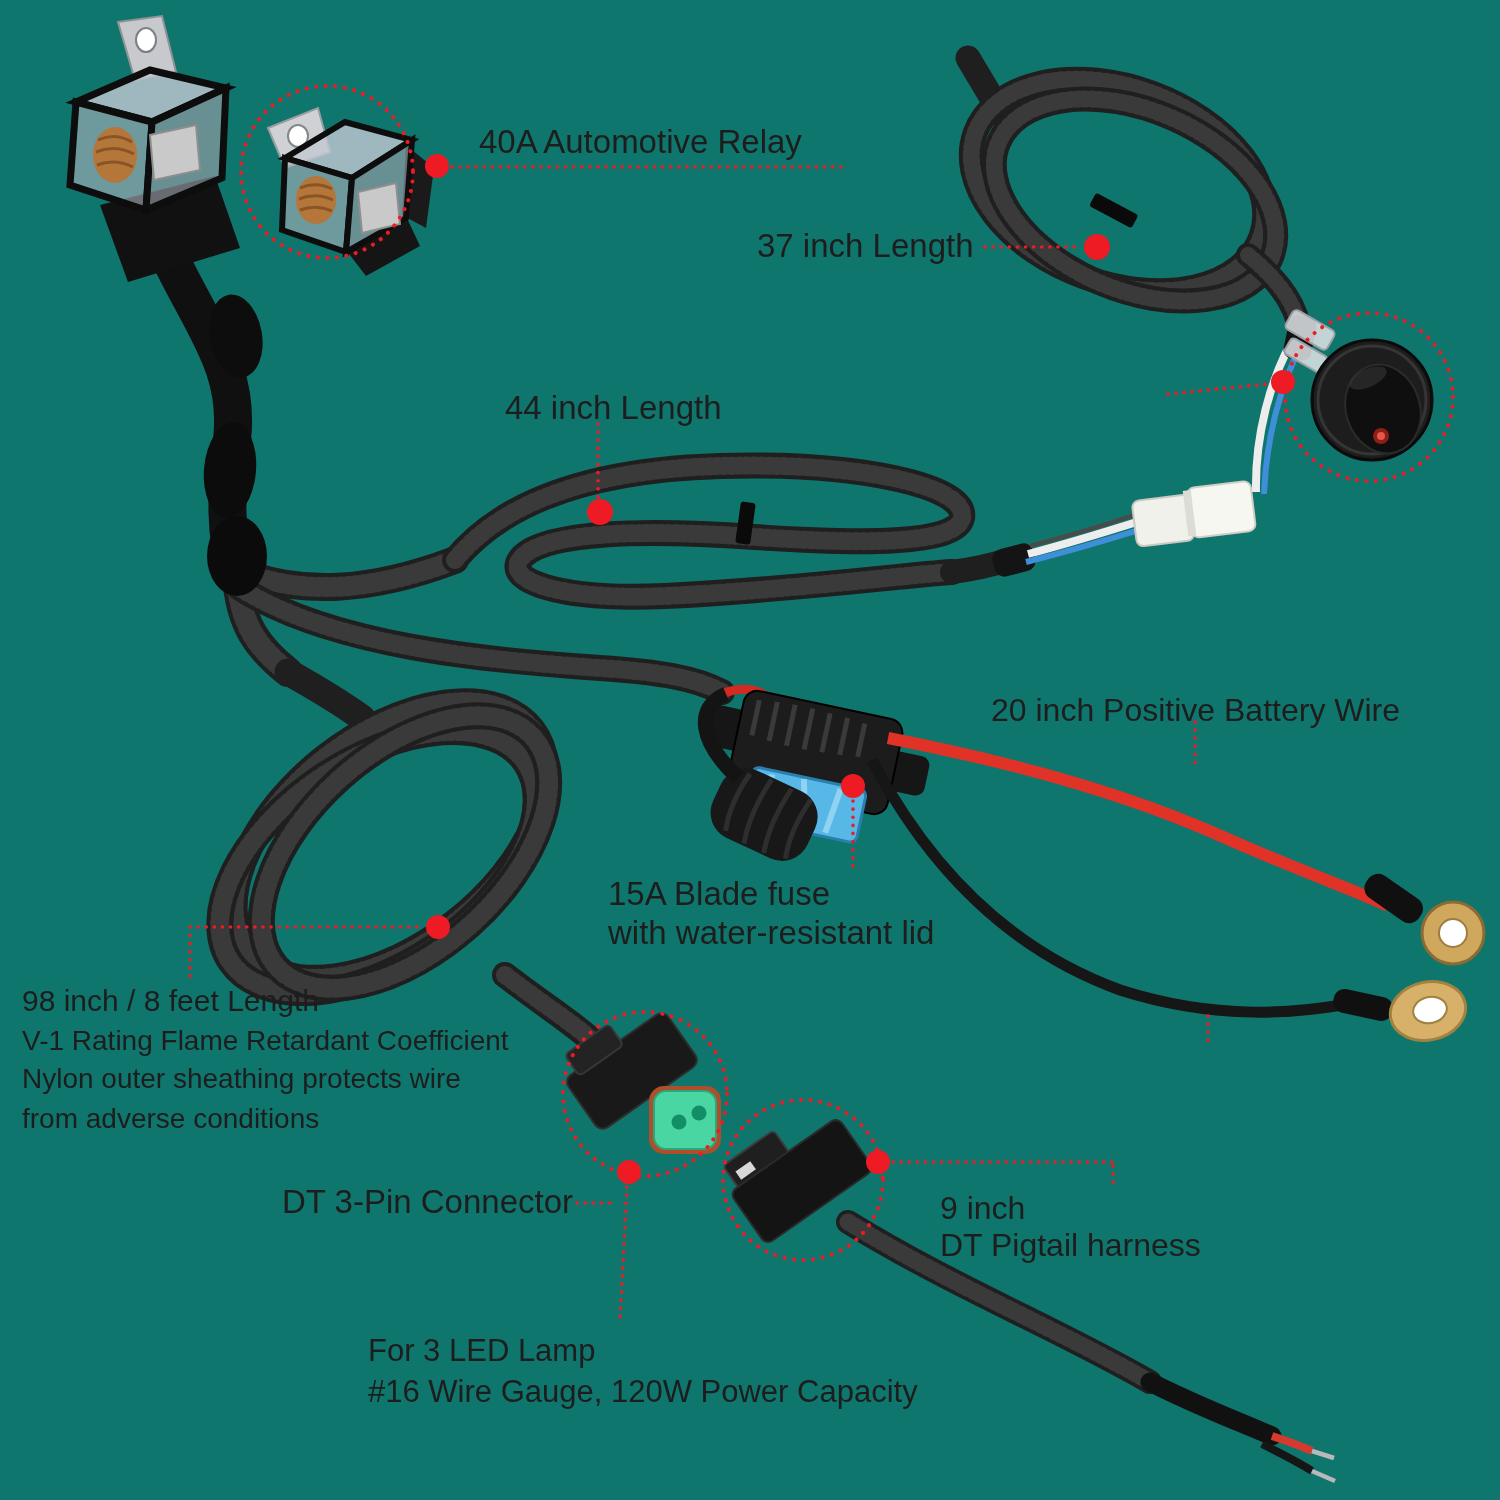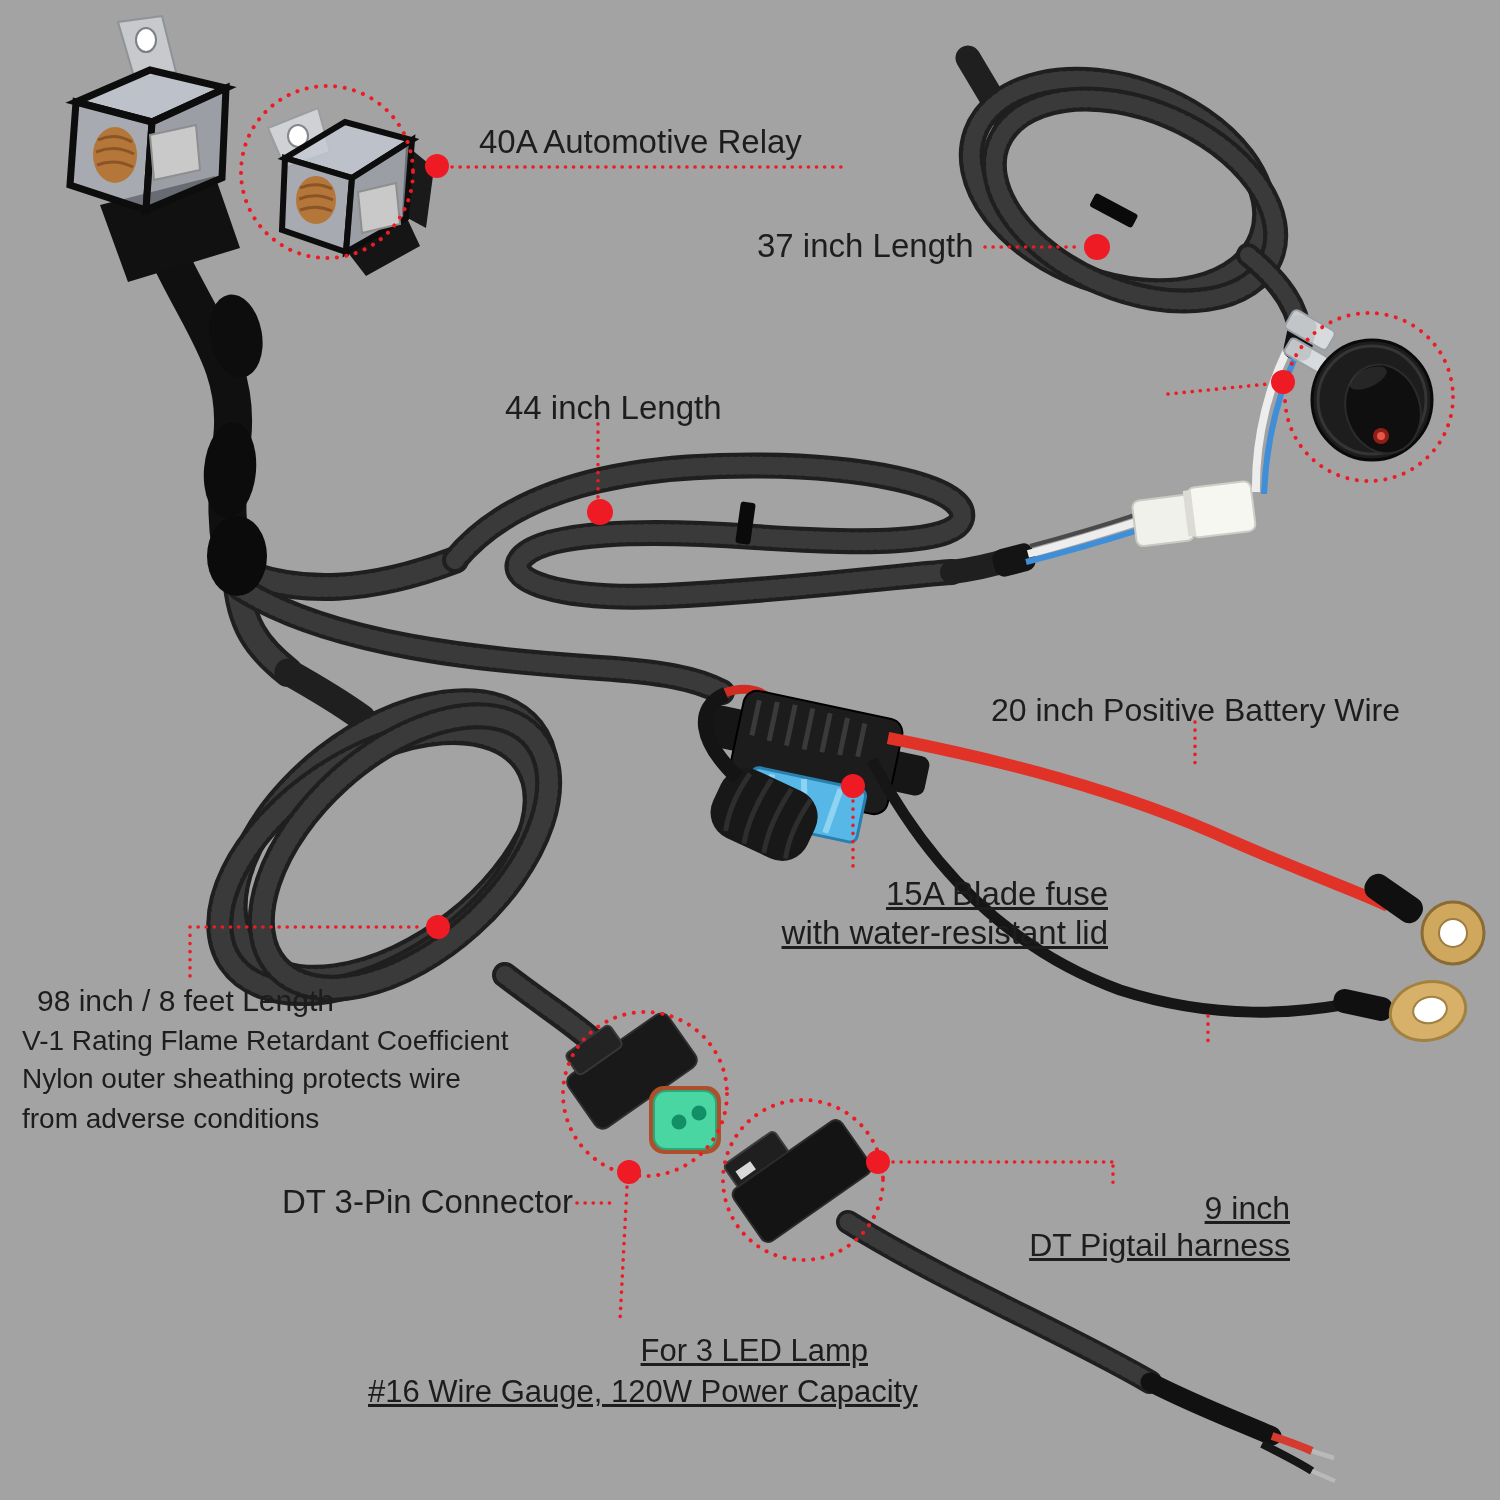--- a/index.html
+++ b/index.html
@@ -1,26 +1,26 @@
 <!DOCTYPE html>
 <html><head>
 <meta charset="utf-8">
 <style>
   html,body{margin:0;padding:0;background:#ffffff;}
   .canvas{
-    position:relative;width:1500px;height:1500px;background:#a3a3a3;overflow:hidden;
+    position:relative;width:1500px;height:1500px;background:#0f766e;overflow:hidden;
     font-family:"Liberation Sans", sans-serif;
   }
   .scene{position:absolute;left:0;top:0;}
   .cap{
     position:absolute;white-space:nowrap;color:#1d1d1d;
     font-size:33px;line-height:1.1;
   }
   .cap.small{font-size:28px;}
-  .cap.center{text-align:right;white-space:nowrap;text-decoration:underline;}
+  .cap.center{text-align:left;white-space:nowrap;}
   
   .br{stroke:#1f1f1f;fill:none;stroke-linecap:round;}
   .bt{stroke:#565656;fill:none;stroke-linecap:round;stroke-dasharray:2.5 5;opacity:.5;}
   .shr{stroke:#101010;fill:none;stroke-linecap:round;}
   .dotl{stroke:#ee1b24;fill:none;stroke-width:3.6;stroke-linecap:round;stroke-dasharray:.1 8;}
   .dotc{stroke:#ee1b24;fill:none;stroke-width:4;stroke-linecap:round;stroke-dasharray:.1 9.5;}
   .rdot{fill:#ee1b24;}
 </style>
 </head>
 <body>
@@ -224,21 +224,21 @@
 <div class="cap" style="left:479px;top:124px;">40A Automotive Relay</div>
 <div class="cap" style="left:757px;top:228px;">37 inch Length</div>
 <div class="cap" style="left:505px;top:366px;margin-top:24px;">44 inch Length</div>
 <div class="cap" style="left:991px;top:648px;font-size:32px;margin-top:45px;">20 inch Positive Battery Wire</div>
 
 <div class="cap center" style="left:608px;top:874px;width:500px;line-height:39px;">
   <div>15A Blade fuse</div>
   <div>with water-resistant lid</div>
 </div>
 
-<div class="cap" style="left:37px;top:984px;font-size:30px;">98 inch / 8 feet Length</div>
+<div class="cap" style="left:22px;top:984px;font-size:30px;">98 inch / 8 feet Length</div>
 <div class="cap small" style="left:22px;top:1026px;text-align:center;">V-1 Rating Flame Retardant Coefficient</div>
 <div class="cap small" style="left:22px;top:1064px;">Nylon outer sheathing protects wire</div>
 <div class="cap small" style="left:22px;top:1104px;">from adverse conditions</div>
 
 <div class="cap" style="left:282px;top:1184px;">DT 3-Pin Connector</div>
 
 <div class="cap center" style="left:940px;top:1190px;width:350px;line-height:37px;font-size:32px;">
   <div>9 inch</div>
   <div>DT Pigtail harness</div>
 </div>

